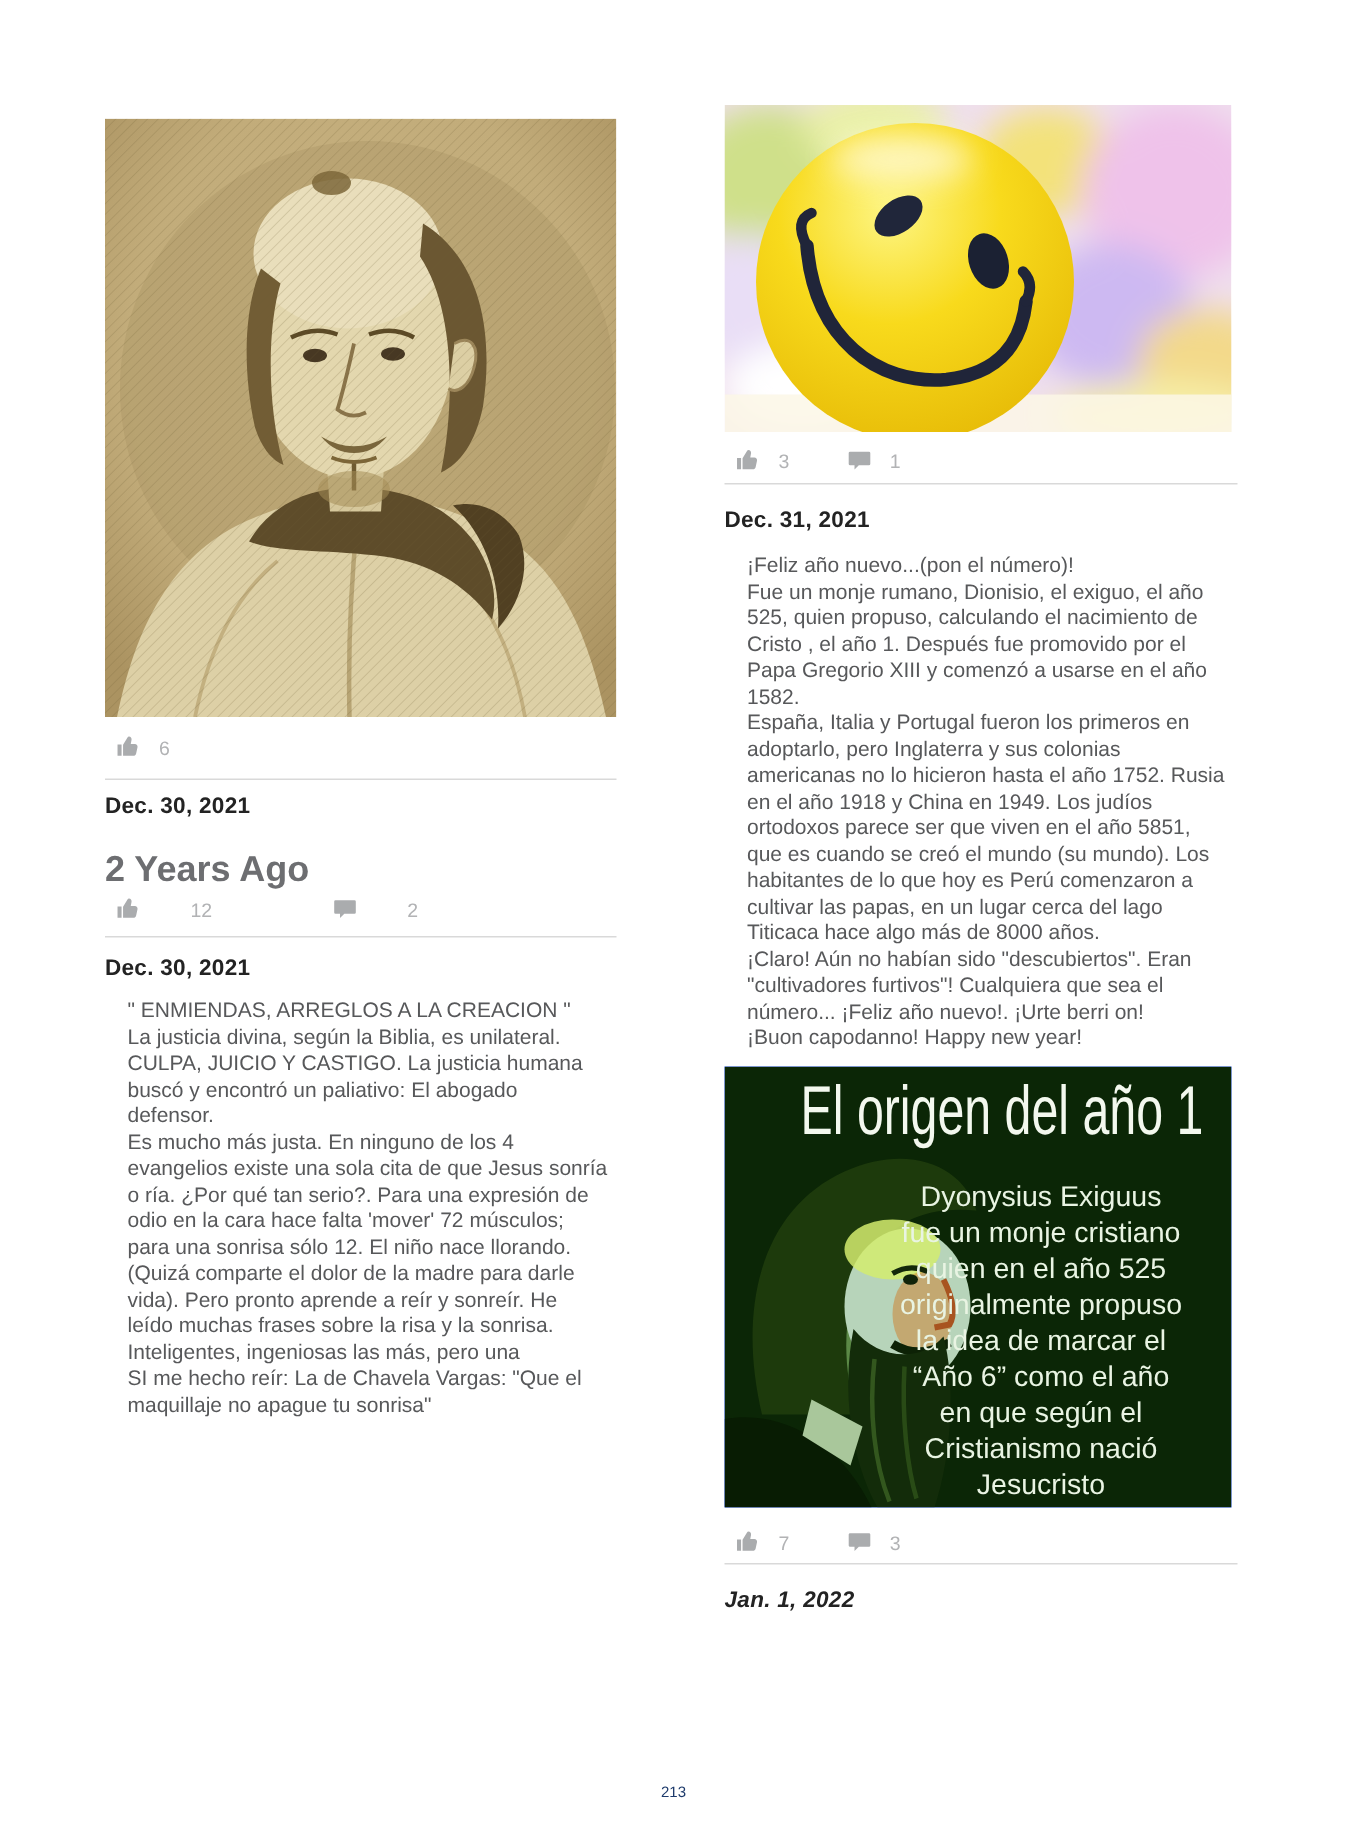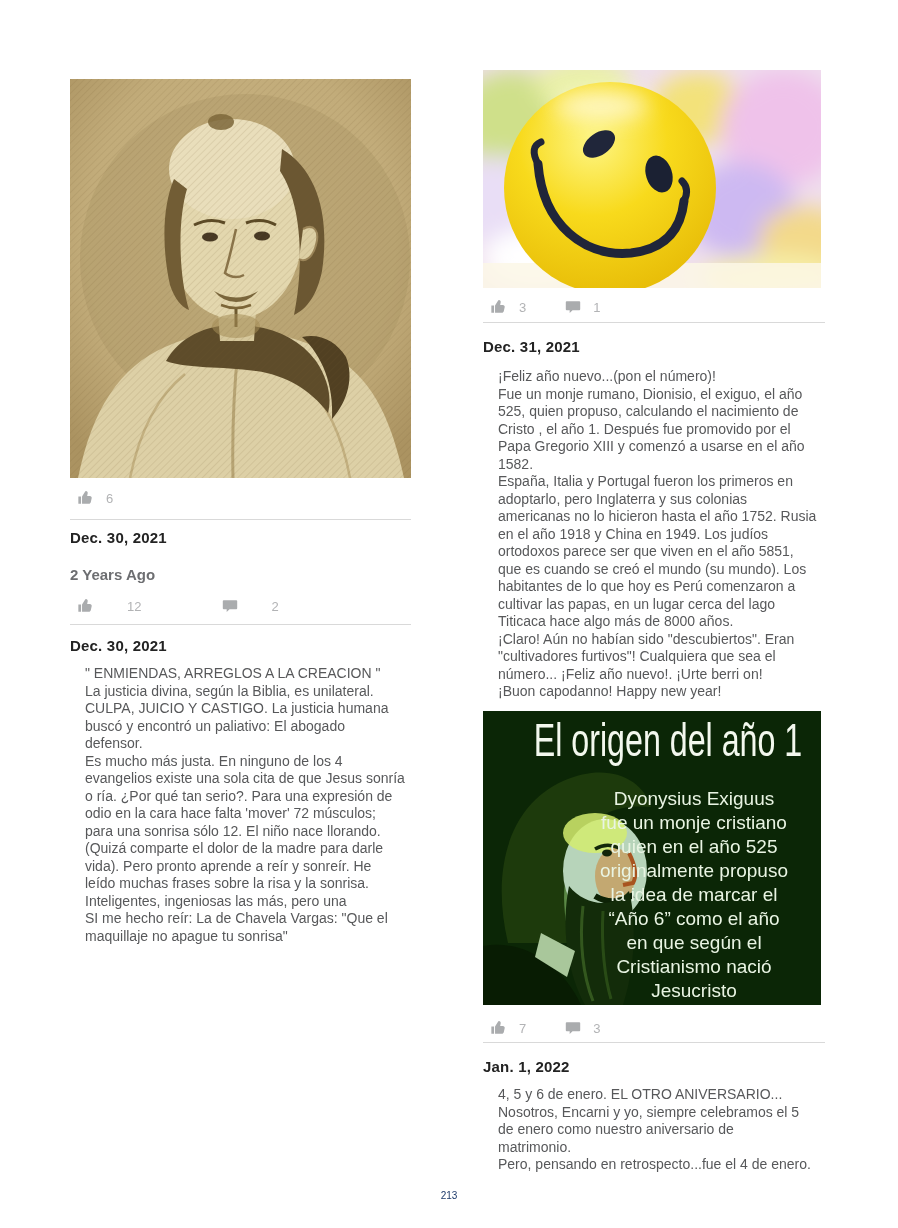--- a/index.html
+++ b/index.html
@@ -14,21 +14,21 @@
   .img-frame { position:absolute; left:0; overflow:hidden; }
 
   .meta-row { position:absolute; left:7px; display:flex; align-items:center; gap:11px; height:20px; }
   .meta-row .icon { width:18px; height:18px; flex:0 0 auto; }
   .meta-row .count { font-size:13px; color:#b2b3b5; }
   .meta-row .spacer { width:16px; }
 
   .divider { position:absolute; left:0; right:0; height:1px; background:#d9d9d9; }
 
   .date { position:absolute; left:0; margin:0; font-size:15px; font-weight:bold; color:#232323; letter-spacing:0.2px; }
-  .post-title { position:absolute; left:0; margin:0; font-size:15px; font-weight:bold; color:#6d6e71; }
+  .post-title { position:absolute; left:0; margin:0; font-size:24px; font-weight:bold; color:#6d6e71; }
   .body-text { position:absolute; left:15px; font-size:14px; line-height:17.5px; color:#57585a; white-space:pre; }
 
   .green-card { position:absolute; left:0; top:711px; width:338px; height:294px; background:#1d4ed8; overflow:hidden; }
   .green-title {
     position:absolute; top:4px; left:0; width:100%; text-align:center;
     color:#f3f8ee; font-size:46px; line-height:50px; white-space:nowrap;
     transform:scaleX(0.70); transform-origin:50% 0;
   }
   .green-caption {
     position:absolute; top:76px; right:2px; width:250px; text-align:center;
@@ -261,22 +261,17 @@
       <span class="spacer"></span>
       <span class="icon">
         <svg viewBox="0 0 20 20" width="18" height="18">
             <path d="M3 3.5h14a1 1 0 0 1 1 1v8a1 1 0 0 1-1 1H9.5l-3.2 3.2v-3.2H3a1 1 0 0 1-1-1v-8a1 1 0 0 1 1-1z" fill="#aaacae"></path>
           </svg>
       </span>
       <span class="count">3</span>
     </div>
     <div class="divider" style="top:1042px;"></div>
 
-    <h3 class="date" style="top:1058px;">Jan. 1, 2022</h3>
-    <div class="body-text" style="top:1086px;">4, 5 y 6 de enero. EL OTRO ANIVERSARIO...
-Nosotros, Encarni y yo, siempre celebramos el 5
-de enero como nuestro aniversario de
-matrimonio.
-Pero, pensando en retrospecto...fue el 4 de enero.</div>
+    <h3 class="date" style="top:1058px;font-style:italic;">Jan. 1, 2022</h3>
   </div>
 
   <div class="footer-num">213</div>
 </div>
 
 </body></html>

